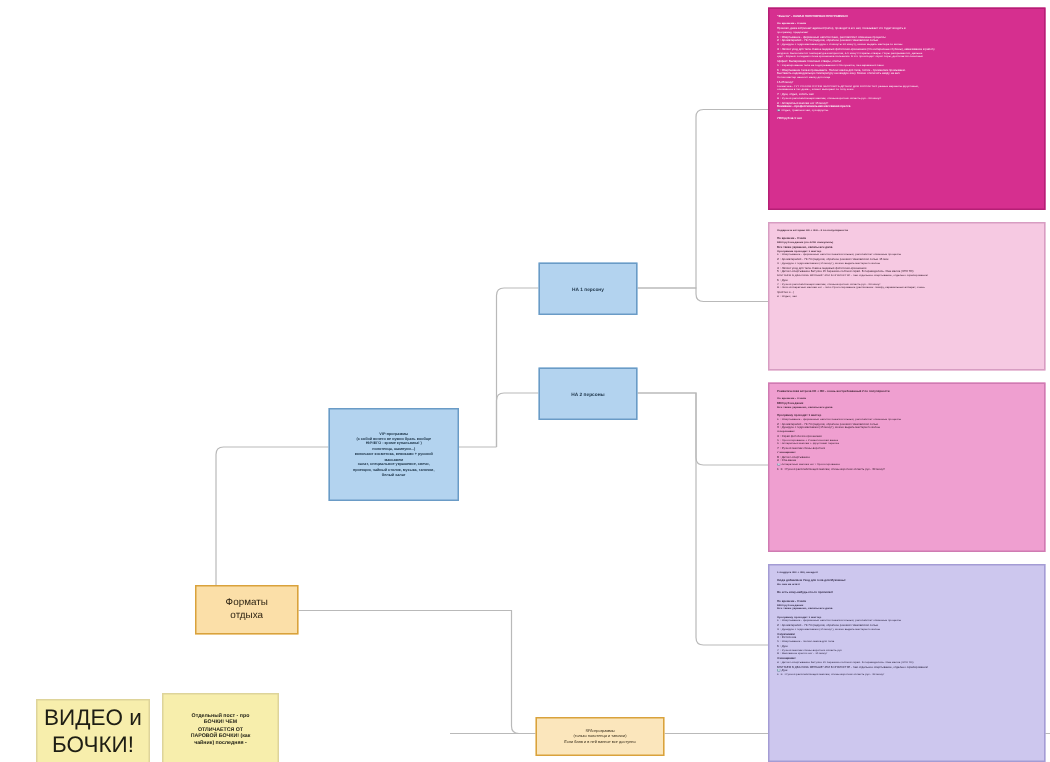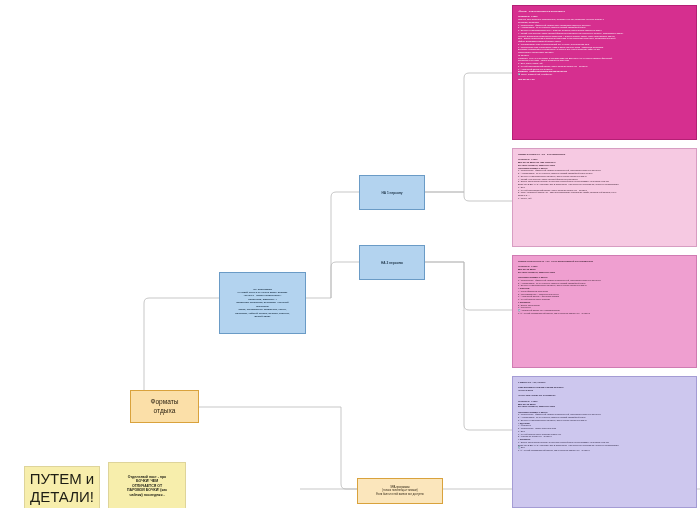--- a/index.html
+++ b/index.html
@@ -238,22 +238,22 @@
   <div class="node spa" style="left:357px;top:478px;width:86px;height:26px;">
     <div>
         <div class="sline">SPA-программы</div>
         <div class="sline">(только полотенца и тапочки)</div>
         <div class="sline">Если баня и в ней ванное все доступно</div>
       </div>
   </div>
 
   <div class="node yellow big" style="left:24px;top:466px;width:76px;height:44px;">
     <div class="ylbl">
-      <div>ПУТЕМ и</div>
-      <div>ДЕТАЛИ!</div>
+      <div>ВИДЕО и</div>
+      <div>БОЧКИ!</div>
     </div>
   </div>
 
   <div class="node yellow note" style="left:108px;top:462px;width:78px;height:48px;">
     <div>
         <div class="nline">Отдельный пост - про</div>
         <div class="nline">БОЧКИ! ЧЕМ</div>
         <div class="nline">ОТЛИЧАЕТСЯ ОТ</div>
         <div class="nline">ПАРОВОЙ БОЧКИ! (как</div>
         <div class="nline">чайник) последняя -</div>

